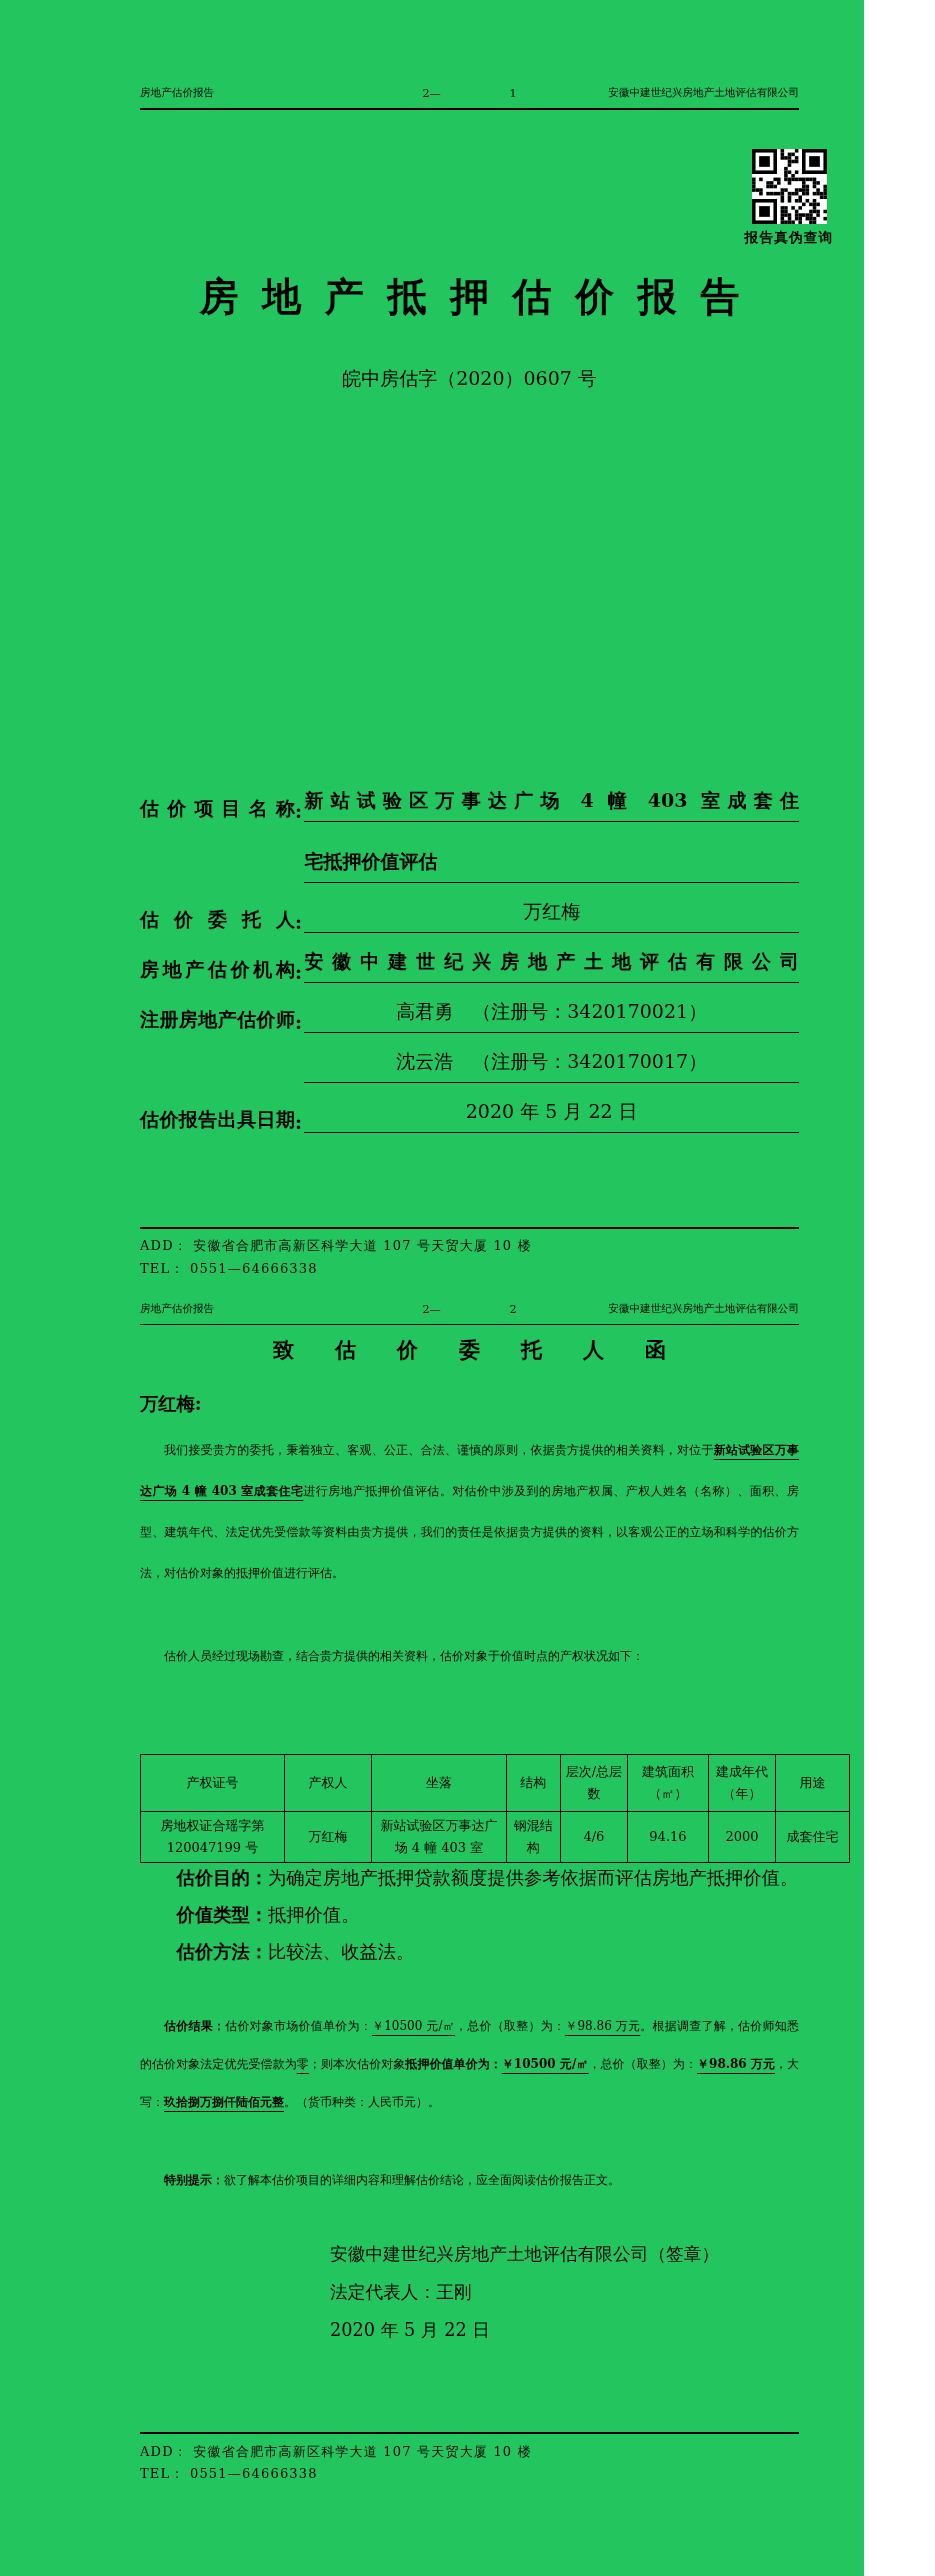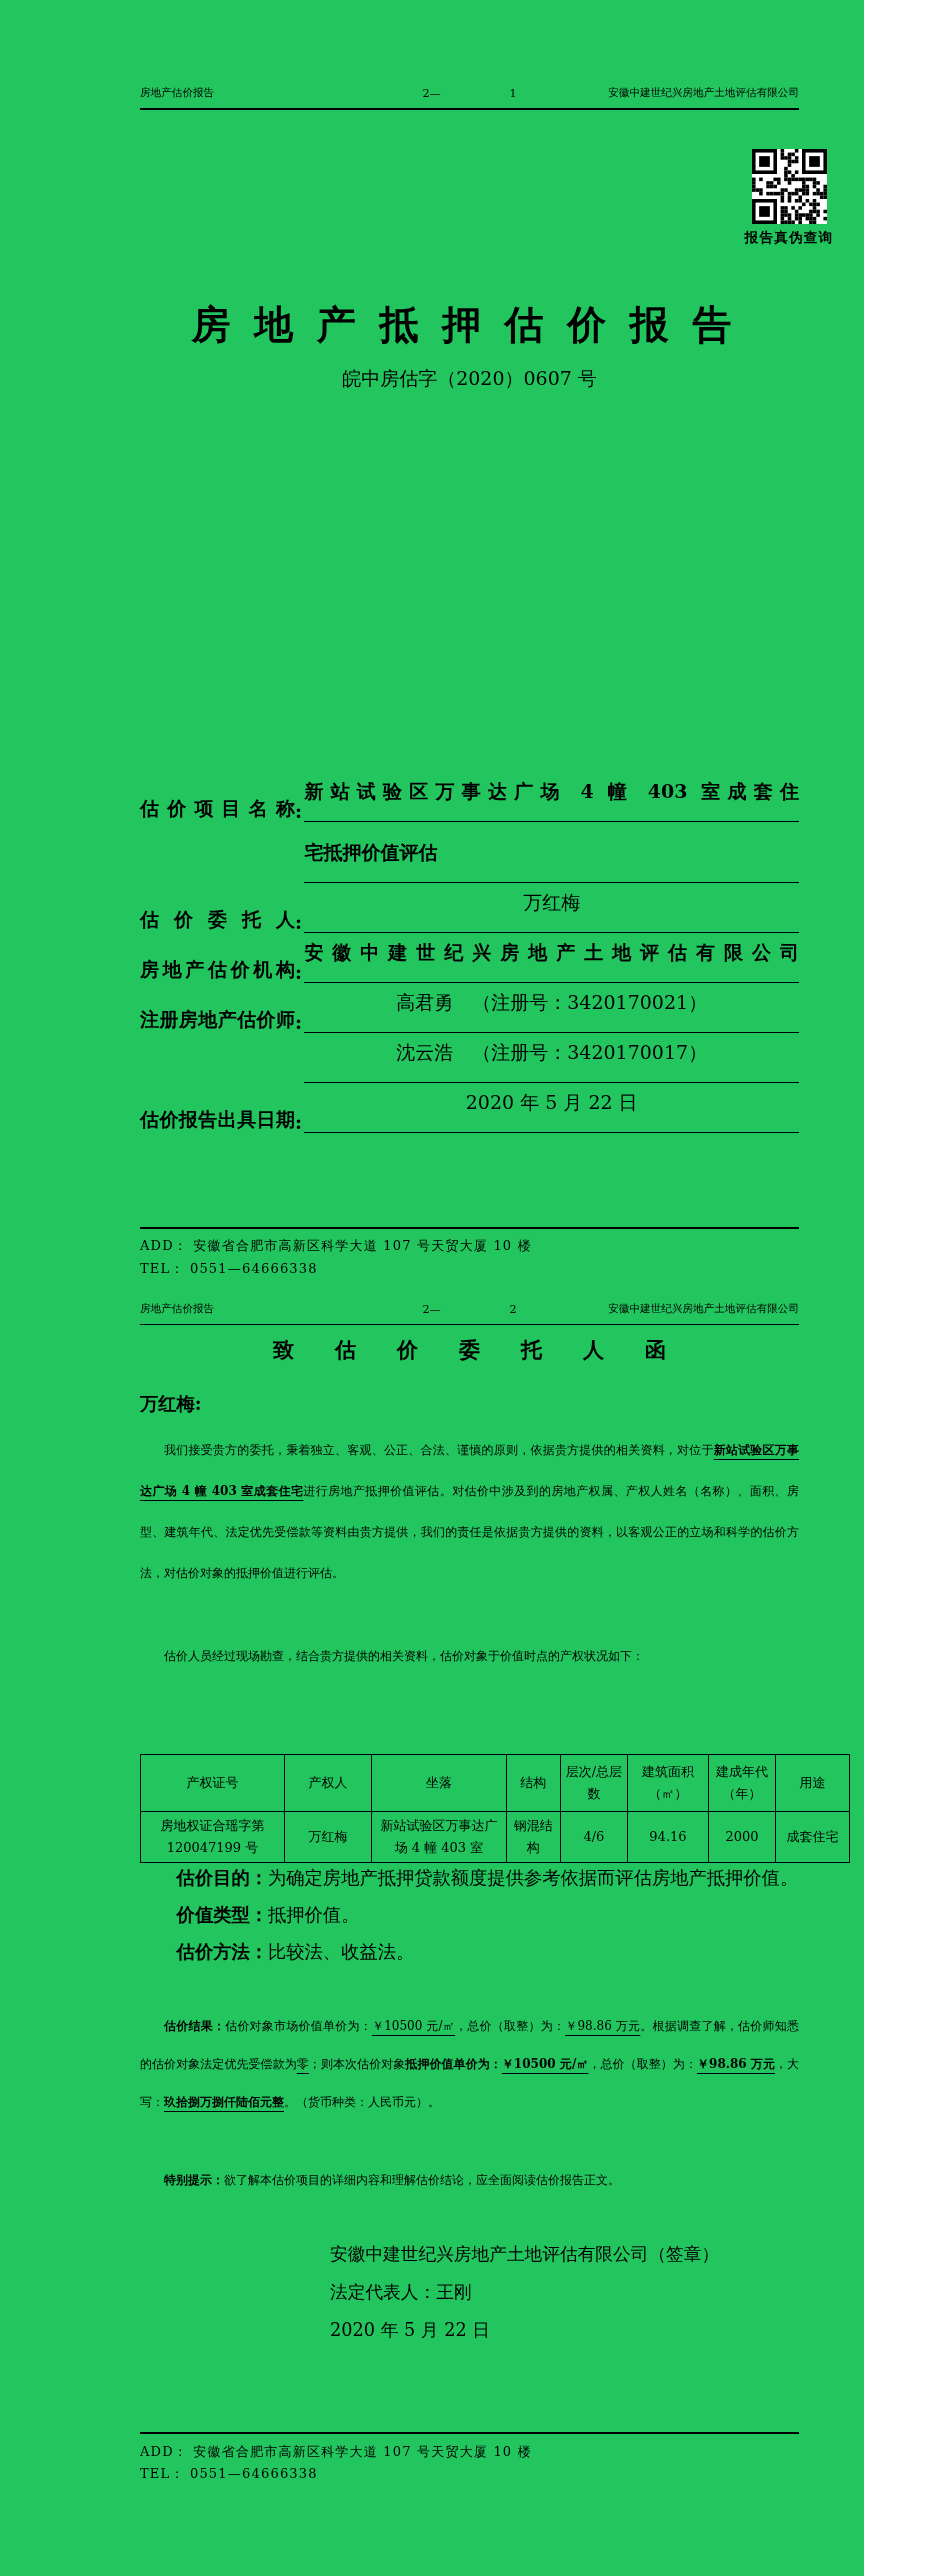--- a/index.html
+++ b/index.html
@@ -13,28 +13,28 @@
   .runhead{left:140px;width:659px;display:flex;align-items:flex-end;font-size:10.6px;}
   .runhead .h-left{flex:1;text-align:left;}
   .runhead .h-mid{width:94px;display:flex;justify-content:space-between;font-size:11.2px;}
   .runhead .h-right{flex:1;text-align:right;}
   .rule{left:140px;width:659px;background:#000;}
   
   .qr-block{left:744px;top:149px;width:90px;text-align:center;}
   .qr-block svg{display:block;margin:0 auto;background:#fff;}
   .qr-caption{margin-top:4.7px;font-size:13.6px;font-weight:bold;letter-spacing:1.2px;font-family:"DejaVu Sans","Liberation Sans",sans-serif;}
   
-  .main-title{left:132px;top:270px;width:659px;text-align:center;font-size:39px;font-weight:bold;letter-spacing:23.6px;text-indent:23.6px;white-space:nowrap;margin-top:28px;}
+  .main-title{left:140px;top:270px;width:659px;text-align:center;font-size:39px;font-weight:bold;letter-spacing:23.6px;text-indent:23.6px;white-space:nowrap;}
   .doc-number{left:140px;top:366px;width:659px;text-align:center;font-size:19px;}
   .fields{left:140px;top:761px;width:659px;font-size:19px;}
   .frow{display:flex;align-items:flex-end;height:50px;}
   .frow.tall{height:61px;}
   .flabel{display:inline-block;width:155px;text-align:justify;text-align-last:justify;font-weight:bold;white-space:nowrap;}
   .fcolon{display:inline-block;width:9.4px;font-weight:bold;}
-  .fvalue{flex:1;border-bottom:1.8px solid #000;padding-bottom:17px;min-height:23.6px;line-height:23.6px;}
+  .fvalue{flex:1;border-bottom:1.8px solid #000;padding-bottom:8px;min-height:23.6px;line-height:23.6px;}
   .v-center{text-align:center;}
   .v-stretch{text-align:justify;text-align-last:justify;}
   .v-bold{font-weight:bold;}
   
   .foot-line{left:140px;width:659px;font-size:13px;letter-spacing:1.2px;}
   
   .letter-title{left:140px;top:1336px;width:659px;text-align:center;font-size:21px;font-weight:bold;letter-spacing:41px;text-indent:41px;white-space:nowrap;}
   .salutation{left:140px;top:1391px;font-size:18.3px;font-weight:bold;}
   .para{left:140px;width:659px;font-size:12px;line-height:41px;text-align:justify;}
   .para.indent{text-indent:2em;}

